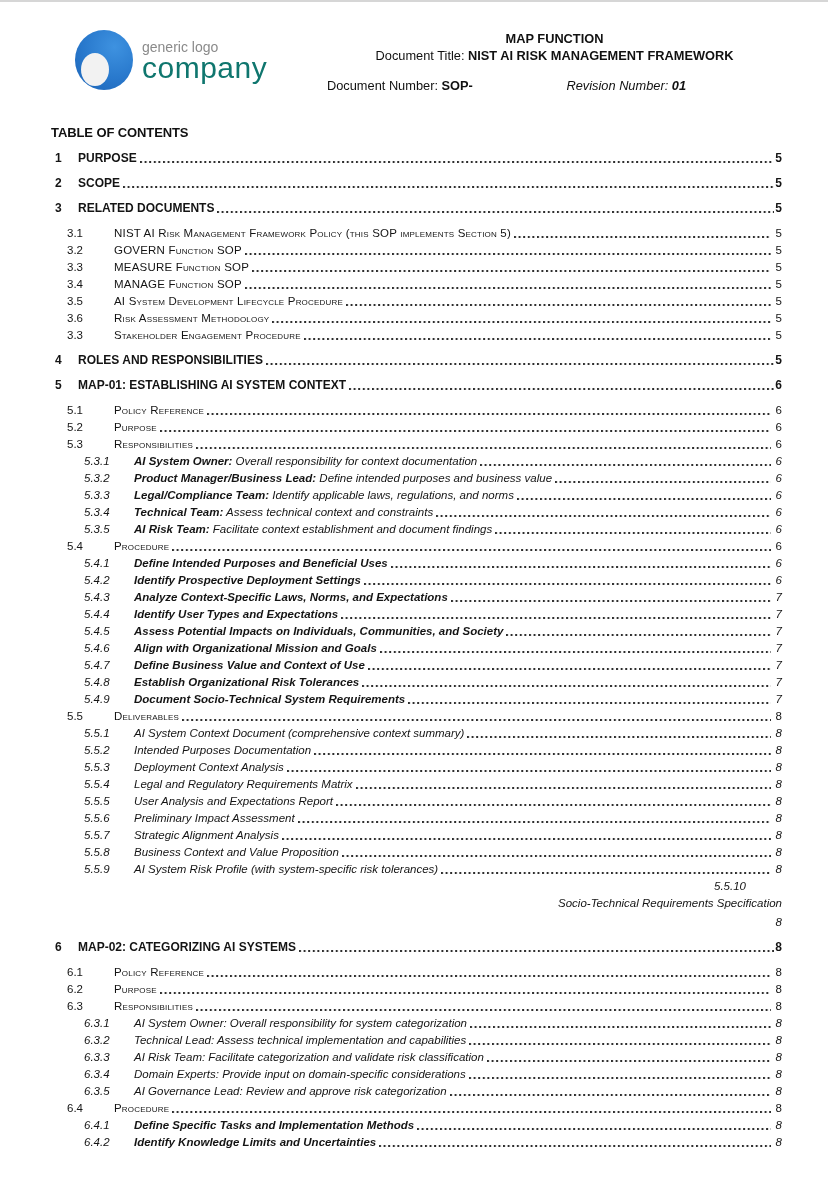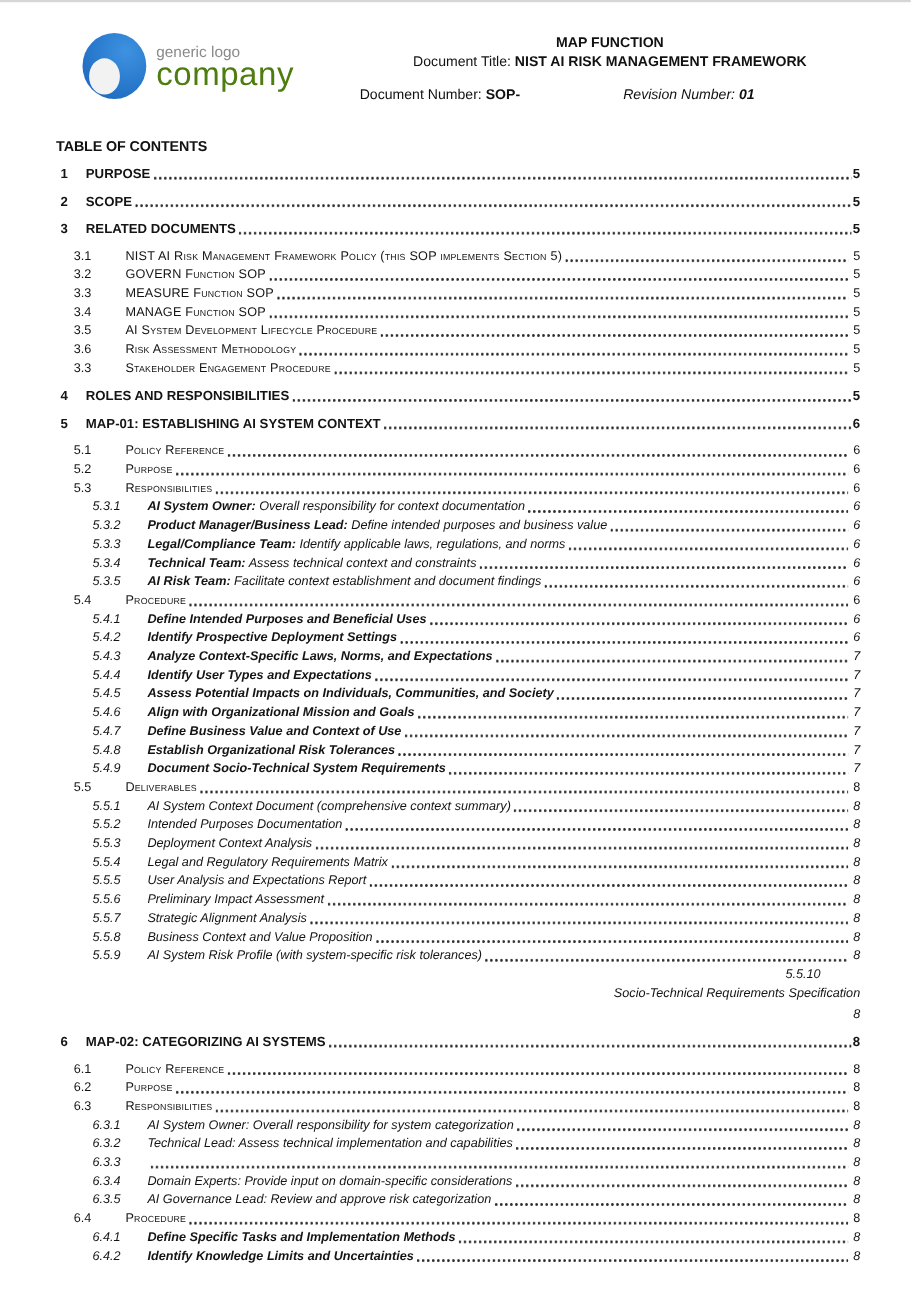--- a/index.html
+++ b/index.html
@@ -17,21 +17,21 @@
     width:58px; height:60px; border-radius:50%;
     background:radial-gradient(circle at 68% 28%, #3e92e0 0%, #2878cc 55%, #1c62b4 100%);
     position:relative; flex:none;
   }
   .logo-mark::after {
     content:""; position:absolute; left:6px; bottom:4px; width:28px; height:33px;
     border-radius:50%; background:#f2f2f2;
   }
   .logo-text { display:flex; flex-direction:column; color:#8a8a8a; }
   .logo-tag { font-size:14px; line-height:16px; }
-  .logo-name { font-size:30px; line-height:26px; letter-spacing:0.5px; color:#4d7c0f; }
+  .logo-name { font-size:30px; line-height:26px; letter-spacing:0.5px; color:#0f766e; }
 
   .title-block { flex:1; font-size:12.8px; line-height:17px; padding-top:4px; }
   .t-line { text-align:center; white-space:pre-wrap; }
   .t-line b { font-weight:700; }
   .meta-row { display:flex; margin-top:13px; white-space:pre-wrap; }
   .meta-num { flex:1; text-align:left; }
   .meta-rev { margin-right:96px;font-style:italic; }
 
   
   .toc-heading { font-size:13px; font-weight:700; margin:31px 46px 10px 51px; letter-spacing:-0.1px; }
@@ -370,20 +370,21 @@
       <span class="toc-page">8</span>
     </div>
       <div class="toc-row lv3 s-i">
       <span class="toc-num">6.3.2</span>
       <span class="toc-title">Technical Lead: Assess technical implementation and capabilities</span>
       <span class="toc-dots"></span>
       <span class="toc-page">8</span>
     </div>
       <div class="toc-row lv3 s-i">
       <span class="toc-num">6.3.3</span>
+      <span class="toc-title">AI Risk Team: Facilitate categorization and validate risk classification</span>
       <span class="toc-dots"></span>
       <span class="toc-page">8</span>
     </div>
       <div class="toc-row lv3 s-i">
       <span class="toc-num">6.3.4</span>
       <span class="toc-title">Domain Experts: Provide input on domain-specific considerations</span>
       <span class="toc-dots"></span>
       <span class="toc-page">8</span>
     </div>
       <div class="toc-row lv3 s-i">

